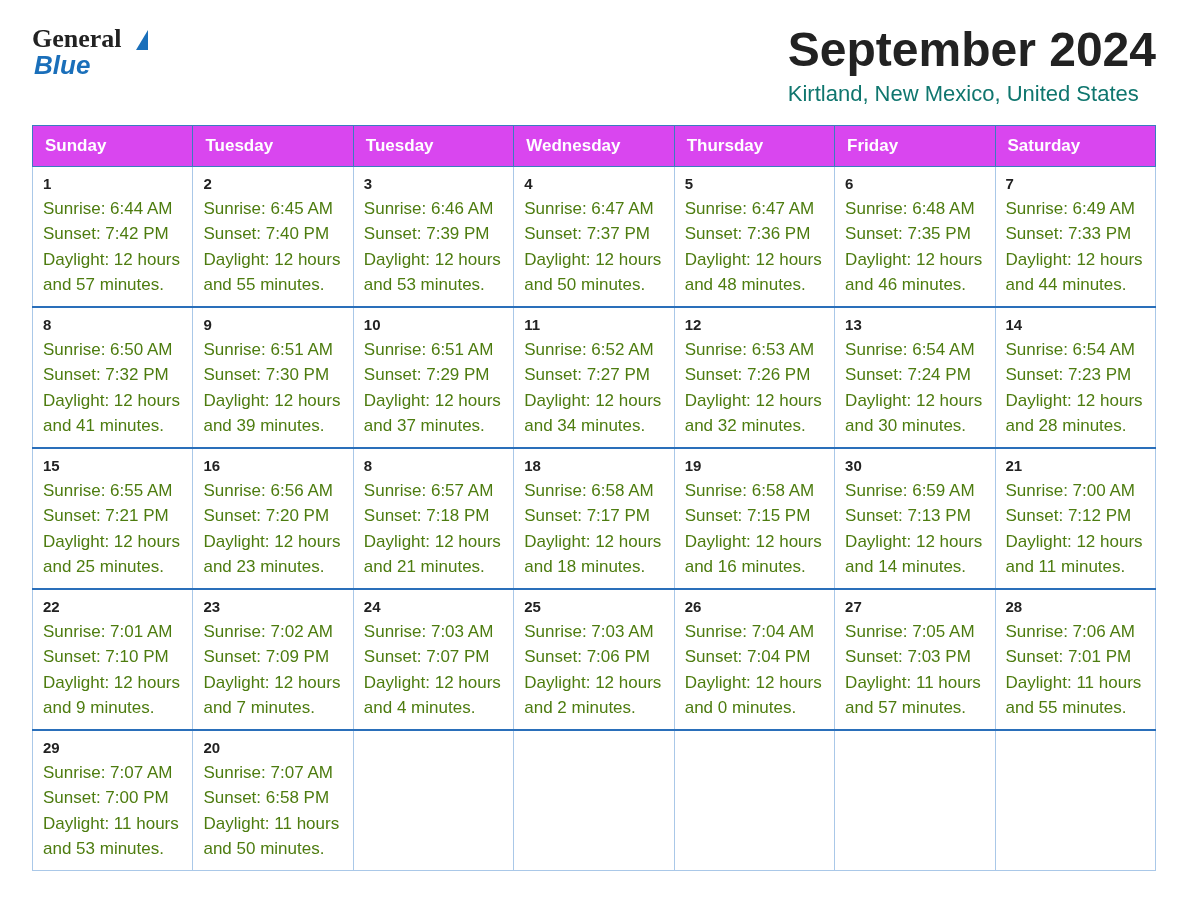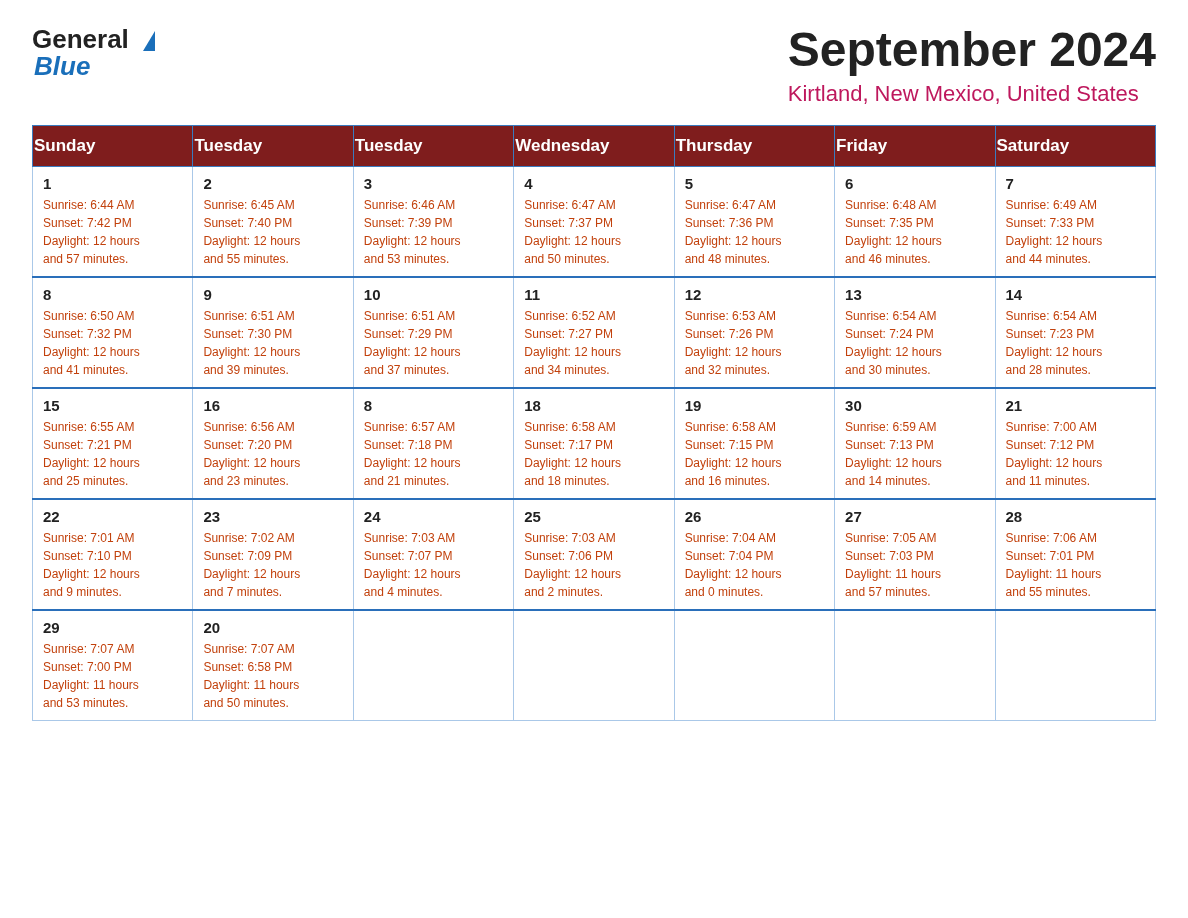--- a/index.html
+++ b/index.html
@@ -22,20 +22,21 @@
       flex-direction: column;
       align-items: flex-start;
     }
     .logo-general {
       font-size: 26px;
       font-weight: bold;
       color: #222;
       display: flex;
       align-items: center;
       gap: 12px;
+      font-family: Liberation Serif, serif;
     }
     .logo-triangle {
       width: 0;
       height: 0;
       border-left: 12px solid transparent;
       border-right: 0px solid transparent;
       border-bottom: 20px solid #1a6fba;
       display: inline-block;
       margin-left: 2px;
       margin-bottom: -2px;
@@ -53,34 +54,34 @@
     }
     .title-area h1 {
       font-size: 48px;
       font-weight: bold;
       color: #222;
       line-height: 1.1;
     }
     .title-area h2 {
       font-size: 22px;
       font-weight: normal;
-      color: #be185d;
+      color: #0f766e;
       margin-top: 4px;
     }
     .calendar {
       width: 100%;
       border-collapse: collapse;
       border: 1.5px solid #3a7bbf;
     }
     .calendar th {
-      background: #7f1d1d;
+      background: #d946ef;
       color: #fff;
       font-size: 17px;
       font-weight: bold;
-      padding: 10px 1px;
+      padding: 10px 12px;
       text-align: left;
       border: 1px solid #3a7bbf;
     }
     .calendar td {
       vertical-align: top;
       padding: 8px 10px;
       border: 1px solid #aac8e8;
       font-size: 13px;
       color: #222;
       width: calc(100% / 7);
@@ -89,23 +90,23 @@
     .calendar tr:not(:last-child) td {
       border-bottom: 2px solid #2a6fba;
     }
     .day-num {
       font-size: 15px;
       font-weight: bold;
       display: block;
       margin-bottom: 4px;
     }
     .day-info {
-      font-size: 12px;
+      font-size: 17px;
       line-height: 1.5;
-      color: #c2410c;
+      color: #4d7c0f;
     }
     .empty-cell {
       background: #fff;
     }
   </style>
 </head>
 <body>
 
 <div class="header-area">
   <div class="logo">

